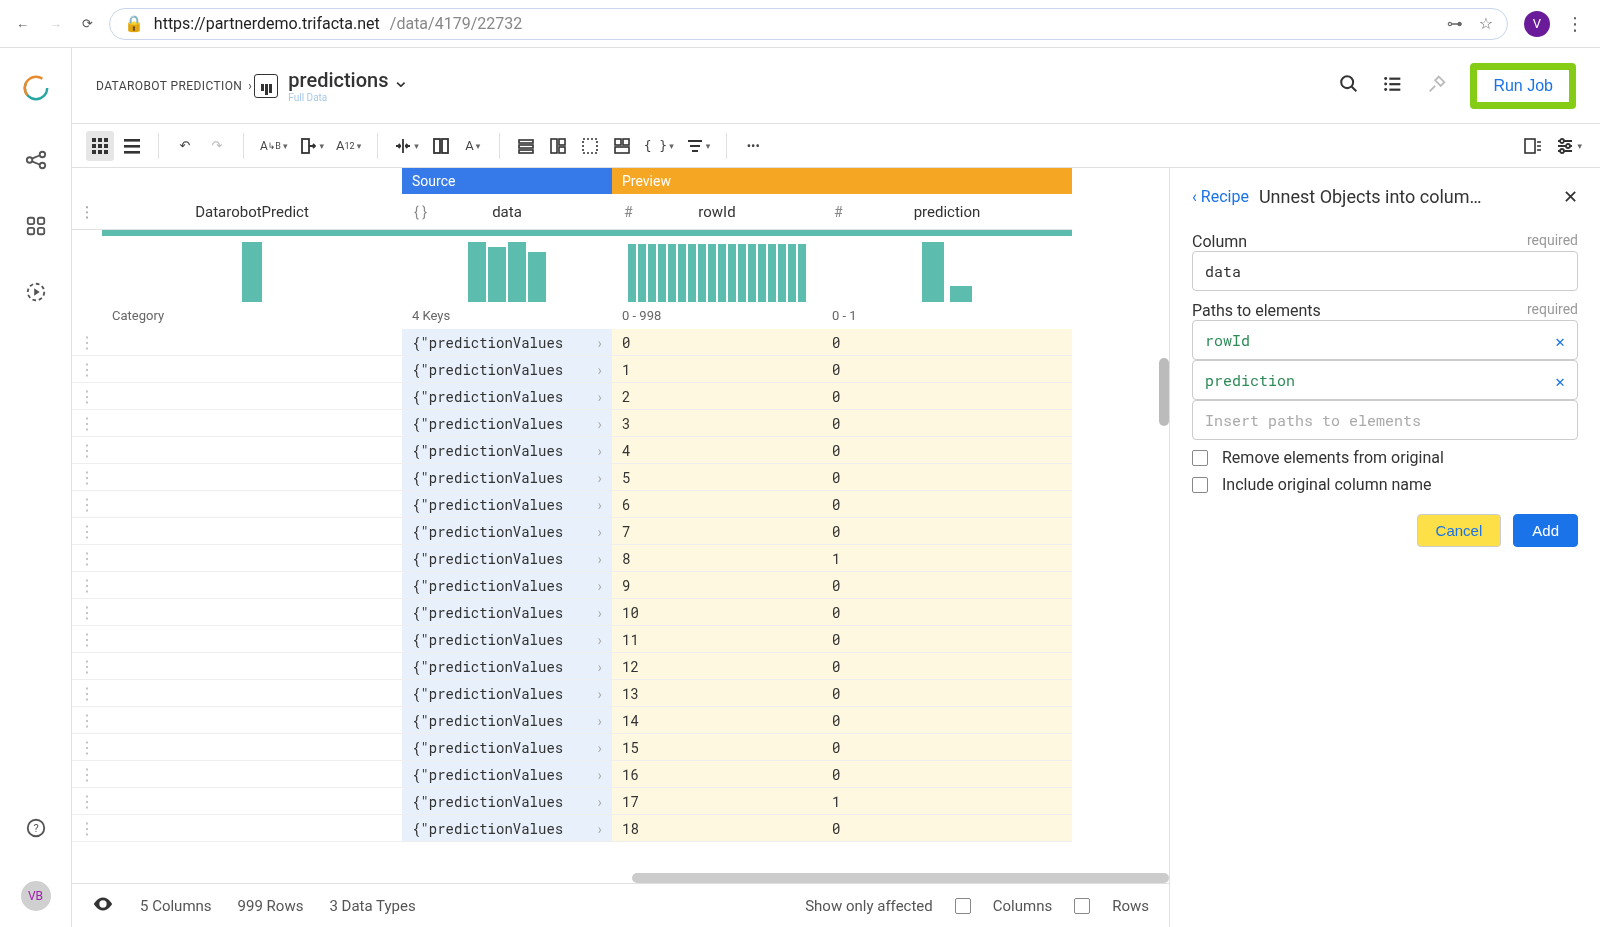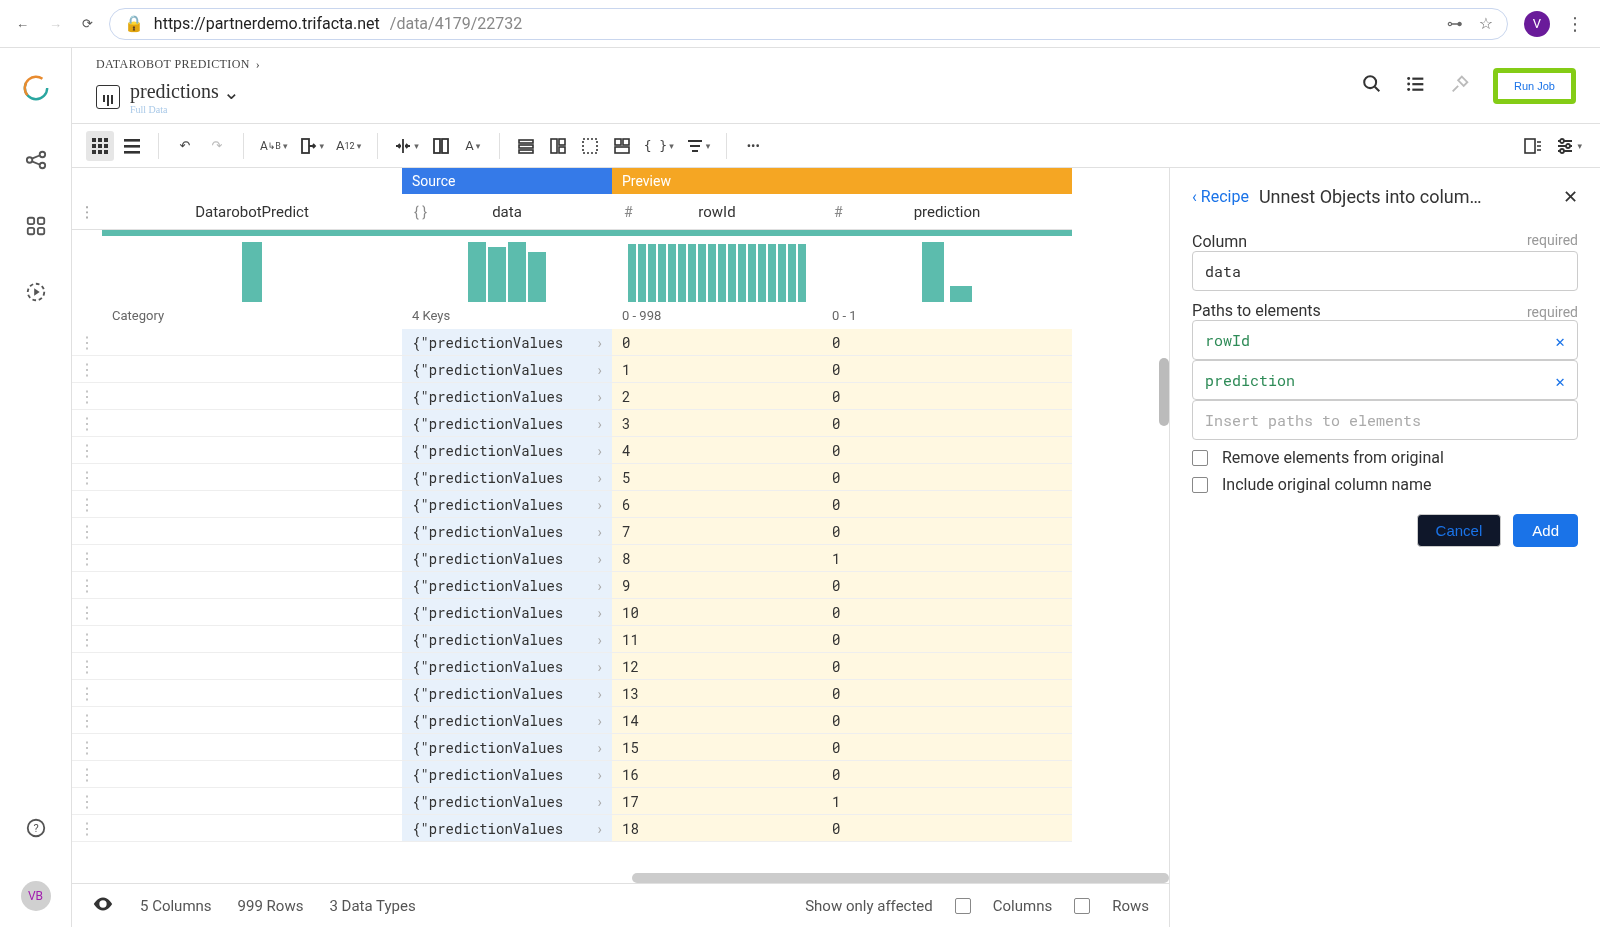--- a/index.html
+++ b/index.html
@@ -86,38 +86,38 @@
 
   
   .header {
     height: 76px;
     display: flex;
     align-items: center;
     padding: 0 24px 0 24px;
     border-bottom: 1px solid var(--border);
     gap: 14px;
   }
-  .header-left { display:flex; flex-direction:column; gap:8px;font-family:Liberation Serif, serif; }
+  .header-left { display:flex; flex-direction:row; gap:2px; }
   .breadcrumb { font-size:12px; color:#444; letter-spacing:0.4px; display:flex; align-items:center; gap:6px;}
   .title-row { display:flex; align-items:center; gap:10px; }
   .sheet-icon {
     width:24px;height:24px;border:1.6px solid #333;border-radius:3px;
     display:flex;align-items:flex-end;justify-content:center;padding:2px;
   }
   .sheet-icon .bars { display:flex; gap:1.5px; }
   .sheet-icon .bars span{width:2.5px;background:#333;}
   .sheet-icon .bars span:nth-child(1){height:7px;}
   .sheet-icon .bars span:nth-child(2){height:11px;}
   .sheet-icon .bars span:nth-child(3){height:9px;}
   .title-text { font-size:20px; font-weight:500; display:flex; align-items:center; gap:4px;}
   .subtitle { font-size:10px; color:#a9c9e8; margin-left:0px;}
   .header-right { margin-left:auto; display:flex; align-items:center; gap:22px; }
   .run-btn {
-    border:5px solid #84cc16; border-radius:4px;
-    padding:7px 16px; color:var(--blue); font-size:11px; background:#fff;
+    border:7px solid #84cc16; border-radius:4px;
+    padding:7px 16px; color:var(--blue); font-size:16px; background:#fff;
   }
 
   
   .toolbar {
     height: 44px;
     display:flex; align-items:center;
     padding: 0 14px;
     gap: 4px;
     border-bottom:1px solid var(--border);
   }
@@ -201,21 +201,21 @@
     font-family:"Roboto Mono",monospace; font-size:15px;
   }
   .tag {
     position:relative;
     color:var(--accent-green);
   }
   .tag .xbtn { position:absolute; right:12px; color:var(--blue); font-size:16px; }
   .check-row{ display:flex; align-items:center; gap:14px; font-size:16px; margin-top:8px;}
   .panel-actions { display:flex; justify-content:flex-end; gap:12px; margin-top:20px;}
   .btn {
-    border:1px solid #ccc; border-radius:4px; padding:7px 18px; font-size:15px; background:#0f172a;
+    border:1px solid #ccc; border-radius:4px; padding:7px 18px; font-size:15px; background:#fde047;
   }
   .btn.primary { background:var(--blue); color:#fff; border-color:var(--blue);}
   .btn.secondary { color:var(--blue); }
 
   
   .isvg{width:22px;height:22px;}
 </style>
 </head>
 <body>
 
@@ -689,21 +689,21 @@
         </div>
         <div class="panel-body">
           <div class="form-label">
               <span>Column</span>
               <span class="req">required</span>
             </div>
           <div class="input">
               <span>data</span>
             </div>
 
-          <div class="form-label" style="margin-top:10px;align-items:flex-end;">
+          <div class="form-label" style="margin-top:10px;">
               <span>Paths to elements</span>
               <span class="req">required</span>
             </div>
           <div class="input tag">
               <span>rowId</span>
               <span class="xbtn">✕</span>
             </div>
           <div class="input tag">
               <span>prediction</span>
               <span class="xbtn">✕</span>

